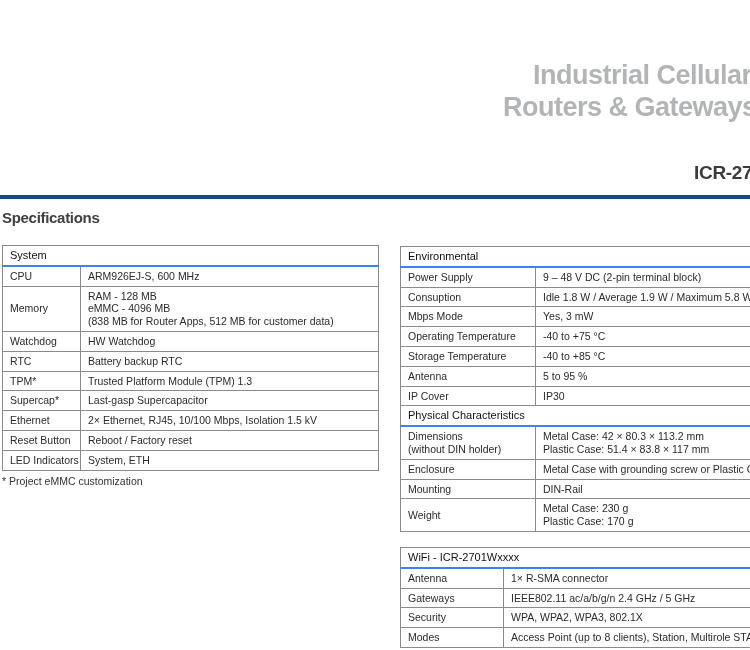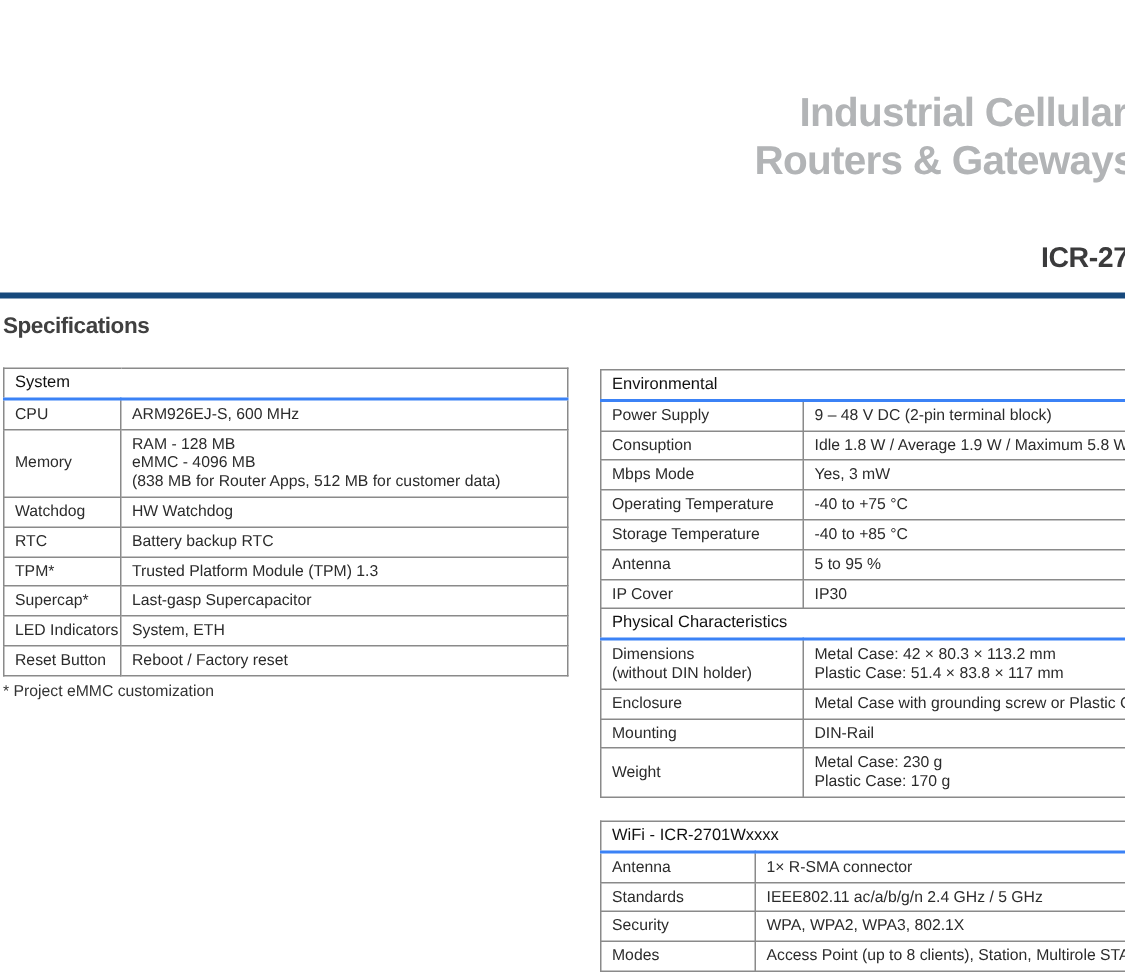--- a/index.html
+++ b/index.html
@@ -99,26 +99,30 @@
           </tr>
       <tr>
             <td>TPM*</td>
             <td>Trusted Platform Module (TPM) 1.3</td>
           </tr>
       <tr>
             <td>Supercap*</td>
             <td>Last-gasp Supercapacitor</td>
           </tr>
       <tr>
+            <td>Ethernet</td>
+            <td>2× Ethernet, RJ45, 10/100 Mbps, Isolation 1.5 kV</td>
+          </tr>
+      <tr>
+            <td>Reset Button</td>
+            <td>Reboot / Factory reset</td>
+          </tr>
+      <tr>
             <td>LED Indicators</td>
             <td>System, ETH</td>
-          </tr>
-      <tr>
-            <td>Reset Button</td>
-            <td>Reboot / Factory reset</td>
           </tr>
     </tbody>
       </table>
     <div class="footnote">* Project eMMC customization</div>
   </div>
 
   <div class="col-right">
     <table class="spec t-right">
       <colgroup>
           <col style="width:135px">
@@ -188,21 +192,21 @@
         </colgroup>
       <tbody>
           <tr class="sec">
             <td colspan="2">WiFi - ICR-2701Wxxxx</td>
           </tr>
       <tr>
             <td>Antenna</td>
             <td>1× R-SMA connector</td>
           </tr>
       <tr>
-            <td>Standards</td>
+            <td>Gateways</td>
             <td>IEEE802.11 ac/a/b/g/n 2.4 GHz / 5 GHz</td>
           </tr>
       <tr>
             <td>Security</td>
             <td>WPA, WPA2, WPA3, 802.1X</td>
           </tr>
       <tr>
             <td>Modes</td>
             <td>Access Point (up to 8 clients), Station, Multirole STA &amp; AP</td>
           </tr>

